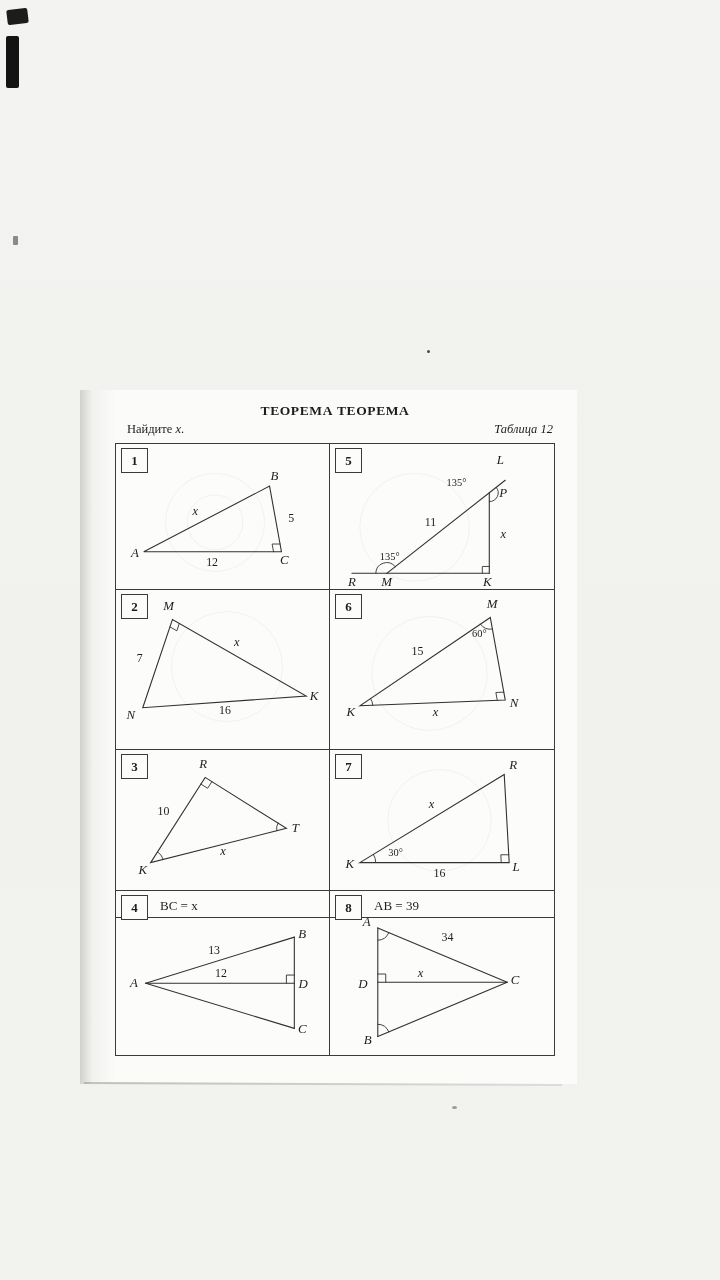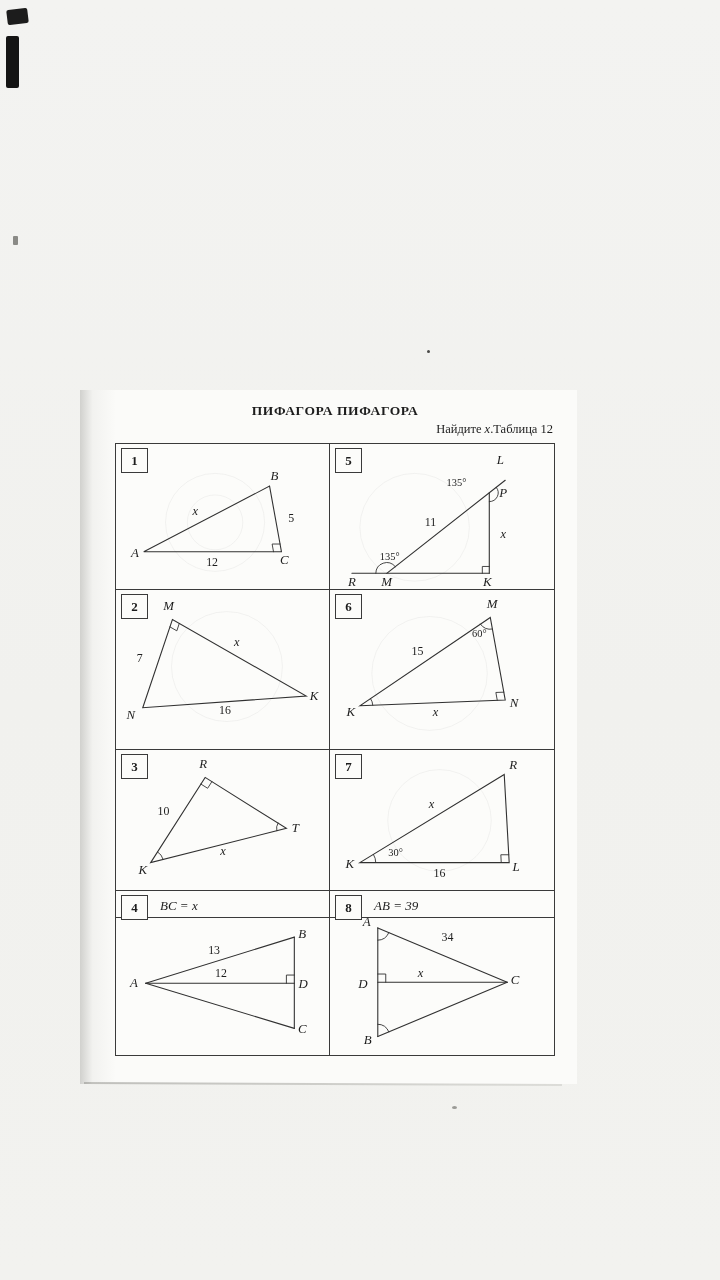--- a/index.html
+++ b/index.html
@@ -14,32 +14,32 @@
   .mark-3{left:13px;top:236px;width:5px;height:9px;background:#8a8a86;border-radius:1px;}
   .dot{position:absolute;border-radius:50%;}
   .dot-1{left:427px;top:350px;width:3px;height:3px;background:#4a4a48;}
   .dot-2{left:452px;top:1106px;width:5px;height:3px;background:#9a9a96;}
   .page{position:absolute;left:80px;top:390px;width:497px;height:694px;background:#fbfbf9;}
   .gutter{position:absolute;left:80px;top:390px;width:36px;height:694px;z-index:5;pointer-events:none;
     background:linear-gradient(90deg,rgba(140,140,135,0.38) 0%,rgba(200,200,196,0.18) 35%,rgba(251,251,249,0) 100%);}
   .page-bottom-edge{position:absolute;left:84px;top:1083px;width:478px;height:2px;
     background:linear-gradient(90deg,#bfbfbb,#dcdcd8);transform:rotate(0.25deg);}
   .title{position:absolute;top:13px;left:35px;width:440px;text-align:center;font-weight:bold;font-size:13.5px;letter-spacing:0.6px;}
-  .subrow{position:absolute;top:32px;left:35px;width:440px;display:flex;justify-content:flex-end;font-size:12.5px;padding:0 2px 0 12px;box-sizing:border-box;}
-  .tbl{}
+  .subrow{position:absolute;top:32px;left:35px;width:440px;display:flex;justify-content:space-between;font-size:12.5px;padding:0 2px 0 12px;box-sizing:border-box;}
+  .tbl{font-style:italic;}
   .find i{font-style:italic;}
   .ptable{position:absolute;top:53px;left:35px;width:440px;height:613px;border:1.4px solid #3a3a3a;
     display:grid;grid-template-columns:214px 1fr;grid-template-rows:146px 160px 141px 1fr;background:#fcfcfa;box-sizing:border-box;}
   .pcell{position:relative;}
   .cl{border-right:1.1px solid #3a3a3a;}
   .rb{border-bottom:1.1px solid #3a3a3a;}
   .numbox{position:absolute;top:4px;left:5px;width:25px;height:23px;border:1.2px solid #3a3a3a;
     display:flex;align-items:center;justify-content:center;font-weight:bold;font-size:13px;background:#fcfcfa;z-index:3;}
   .eqheader{position:absolute;top:4px;left:0;right:0;height:23px;border-bottom:1.1px solid #3a3a3a;
-    font-style:italic;font-size:13px;display:flex;align-items:center;padding-left:44px;z-index:2;box-sizing:border-box;}
+    font-size:13px;display:flex;align-items:center;padding-left:44px;z-index:2;box-sizing:border-box;}
   .fig{position:absolute;left:0;top:0;width:100%;height:100%;}
   .fig path{stroke:#313131;stroke-width:1.1;fill:none;stroke-linecap:round;stroke-linejoin:miter;}
   .fig path.arc{stroke-width:0.9;}
   .fig path.ra{stroke-width:0.9;}
   .fig circle.ghost{stroke:#8f8f8a;stroke-width:1;fill:none;opacity:0.10;}
   .fig text{fill:#1d1d1d;text-anchor:middle;}
   .t-v{font:italic 13px "Liberation Serif",serif;}
   .t-n{font:12px "Liberation Serif",serif;}
   .t-x{font:italic 12.5px "Liberation Serif",serif;}
   .t-a{font:10.5px "Liberation Serif",serif;}
@@ -47,21 +47,21 @@
 </head>
 <body>
 
 <div class="mark mark-1"></div>
 <div class="mark mark-2"></div>
 <div class="mark mark-3"></div>
 <div class="dot dot-1"></div>
 <div class="dot dot-2"></div>
 
 <div class="page">
-  <div class="title">ПИФАГОРА ПИФАГОРА</div>
+  <div class="title">ТЕОРЕМА ТЕОРЕМА</div>
   <div class="subrow">
     <span class="find"><span>Найдите </span><i>x</i><span>.</span></span>
     <span class="tbl">Таблица 12</span>
   </div>
 
   <div class="ptable">
 
     <div class="pcell cl rb">
       <div class="numbox">1</div>
       <svg class="fig" viewBox="0 0 215 148" preserveAspectRatio="none">

